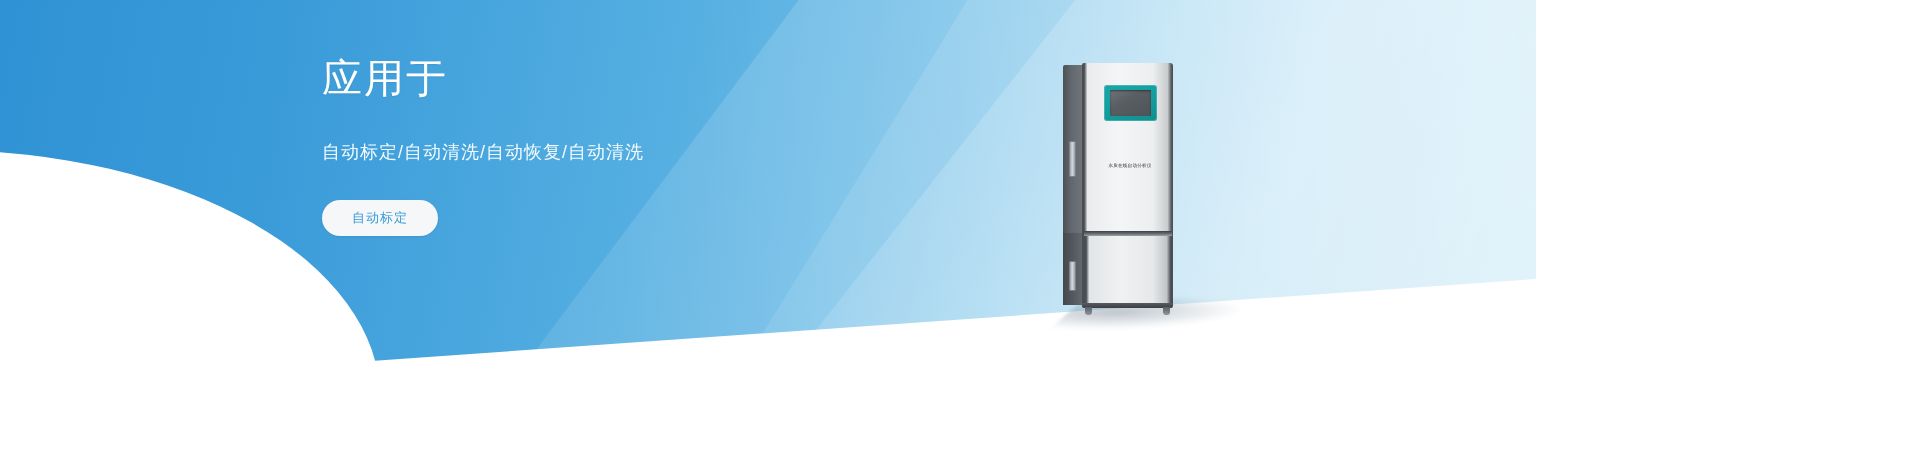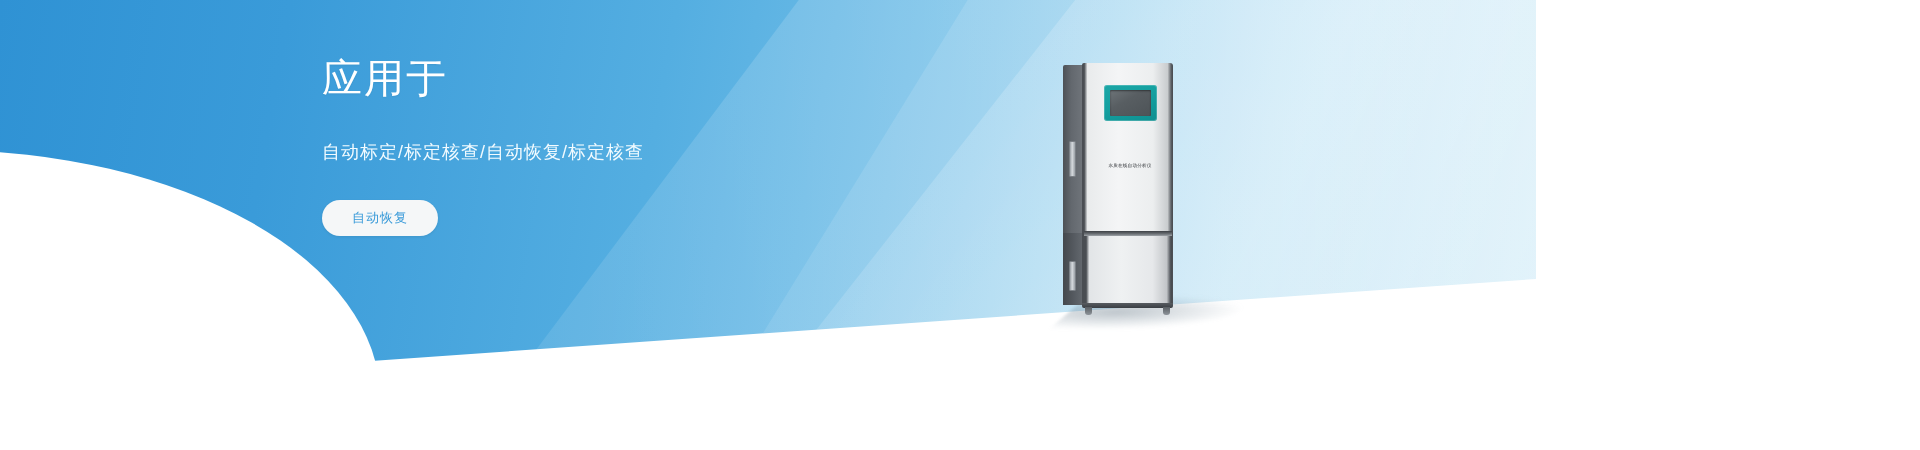--- a/index.html
+++ b/index.html
@@ -205,22 +205,22 @@
   <div class="bg-base"></div>
   <div class="bg-diag-light"></div>
   <div class="bg-diag-light2"></div>
   <div class="bg-corner-pale"></div>
   <div class="bg-white-wedge"></div>
   <div class="bg-white-left"></div>
   <div class="bg-white-left2"></div>
 
   <div class="copy">
     <div class="headline">应用于</div>
-    <div class="subhead">自动标定/标定核查/自动恢复/标定核查</div>
-    <button class="cta">自动恢复</button>
+    <div class="subhead">自动标定/自动清洗/自动恢复/自动清洗</div>
+    <button class="cta">自动标定</button>
   </div>
 
   <div id="device">
     <div class="dev-shadow"></div>
     <div class="dev-side"></div>
     <div class="dev-side-lower"></div>
     <div class="dev-front"></div>
     <div class="dev-split"></div>
     <div class="dev-lower"></div>
     <div class="dev-side-handle"></div>

